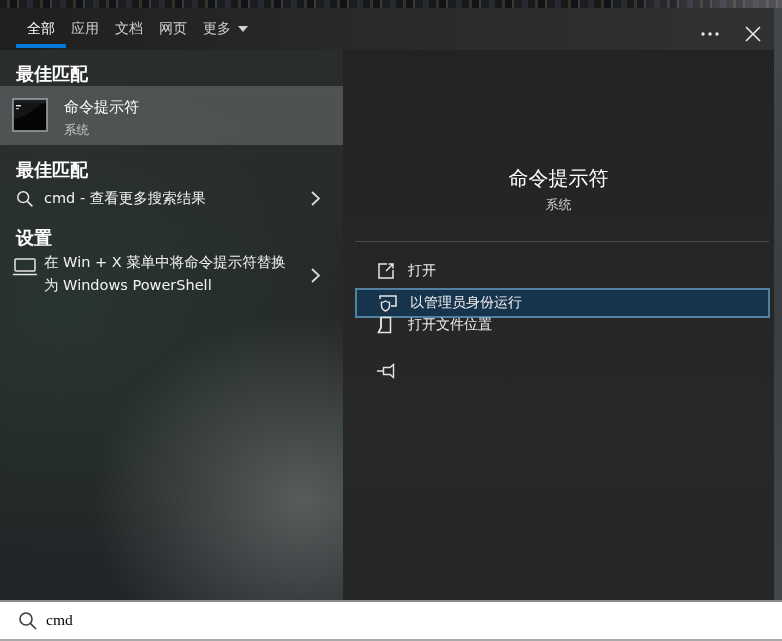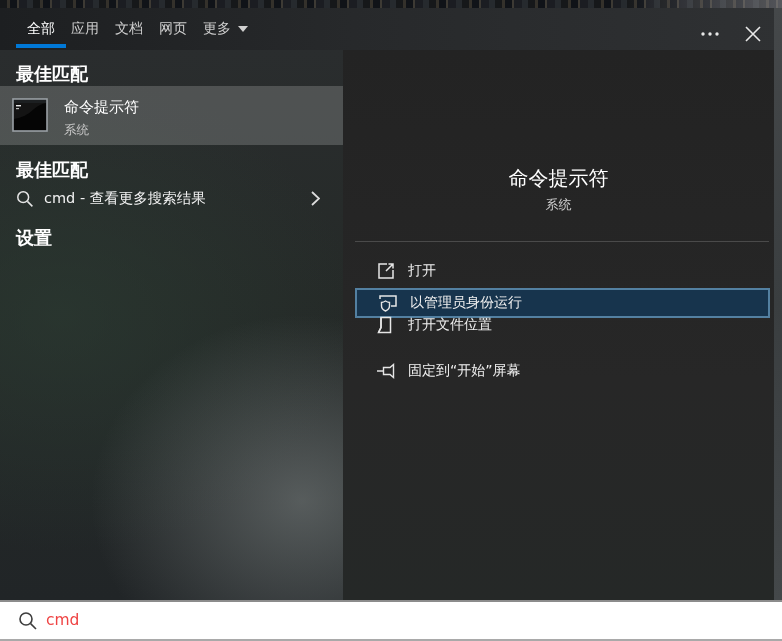--- a/index.html
+++ b/index.html
@@ -62,21 +62,21 @@
   .action-row { position:absolute; left:12px; width:415px; height:30px; color:#f0f0f0; font-size:14px; }
   .action-row .a-icon { position:absolute; left:22px; top:50%; transform:translateY(-50%); }
   .action-row .a-label { position:absolute; left:53px; top:50%; transform:translateY(-50%); white-space:nowrap; }
   .action-row.highlighted { background:#17344d; border:2px solid #5380a1; }
 
   
   .searchbar { position:absolute; left:0; top:600px; width:782px; height:41px;
     background:#ffffff; border-top:2px solid #8c8c8c; }
   .searchbar::after { content:""; position:absolute; left:0; bottom:0; width:100%; height:2px; background:#a9a9a9; }
   .sb-icon { position:absolute; left:18px; top:9px; }
-  .sb-query { position:absolute; left:46px; top:9px; font-size:15.5px; color:#ef4444; }
+  .sb-query { position:absolute; left:46px; top:9px; font-size:15.5px; color:#000000;font-family:Liberation Serif, serif; }
 
   svg { display:block; }
 </style>
 </head>
 <body>
 
 <div class="screen">
 
   <div class="noise-strip"></div>
 
@@ -142,20 +142,30 @@
         <path d="M11.4 11.4 L16.4 16.4" stroke="#e6e6e6" stroke-width="1.5"></path>
       </svg>
       <span class="row-text" style="top:9px;">cmd - 查看更多搜索结果</span>
       <svg class="chevron" style="top:11px;" width="9" height="15" viewBox="0 0 9 15">
         <path d="M1 1 L8 7.5 L1 14" stroke="#dcdcdc" stroke-width="1.8" fill="none"></path>
       </svg>
     </div>
 
     <div class="section-header" style="top:176px;text-align:center;">设置</div>
 
+    <div class="list-row" style="top:198px;height:54px;">
+      <svg class="row-icon" style="left:13px;top:10px;" width="24" height="18" viewBox="0 0 24 18">
+        <rect x="2" y="1" width="20" height="12" rx="1" fill="none" stroke="#e6e6e6" stroke-width="1.5"></rect>
+        <path d="M0 16.5 L24 16.5" stroke="#e6e6e6" stroke-width="1.5"></path>
+      </svg>
+      <span class="row-text" style="top:3px;width:244px;line-height:23px;">在 Win + X 菜单中将命令提示符替换为 Windows PowerShell</span>
+      <svg class="chevron" style="top:20px;" width="9" height="15" viewBox="0 0 9 15">
+        <path d="M1 1 L8 7.5 L1 14" stroke="#dcdcdc" stroke-width="1.8" fill="none"></path>
+      </svg>
+    </div>
   </div>
 
   <div class="right-panel">
 
     <div class="preview-title">命令提示符</div>
     <div class="preview-sub">系统</div>
 
     <div class="divider"></div>
 
     <div class="action-row" style="top:206px;">
@@ -180,21 +190,20 @@
         <path d="M4 1.5 L4 11.5 L1.5 16.5" fill="none" stroke="#e6e6e6" stroke-width="1.5"></path>
       </svg>
       <span class="a-label">打开文件位置</span>
     </div>
 
     <div class="action-row" style="top:306px;">
       <svg class="a-icon" width="19" height="16" viewBox="0 0 19 16">
         <path d="M0 8 L6 8" stroke="#e6e6e6" stroke-width="1.5"></path>
         <path d="M6.5 4.5 L13 4.5 L16.5 1.5 L16.5 14.5 L13 11.5 L6.5 11.5 Z" fill="none" stroke="#e6e6e6" stroke-width="1.4"></path>
       </svg>
-      <span class="a-label">固定到“开始”屏幕</span>
     </div>
 
   </div>
 
   <div class="right-strip"></div>
 
   <div class="searchbar">
     <svg class="sb-icon" width="20" height="20" viewBox="0 0 20 20">
       <circle cx="8" cy="8" r="6" fill="none" stroke="#3d3d3d" stroke-width="1.6"></circle>
       <path d="M12.6 12.6 L18 18" stroke="#3d3d3d" stroke-width="1.6"></path>

